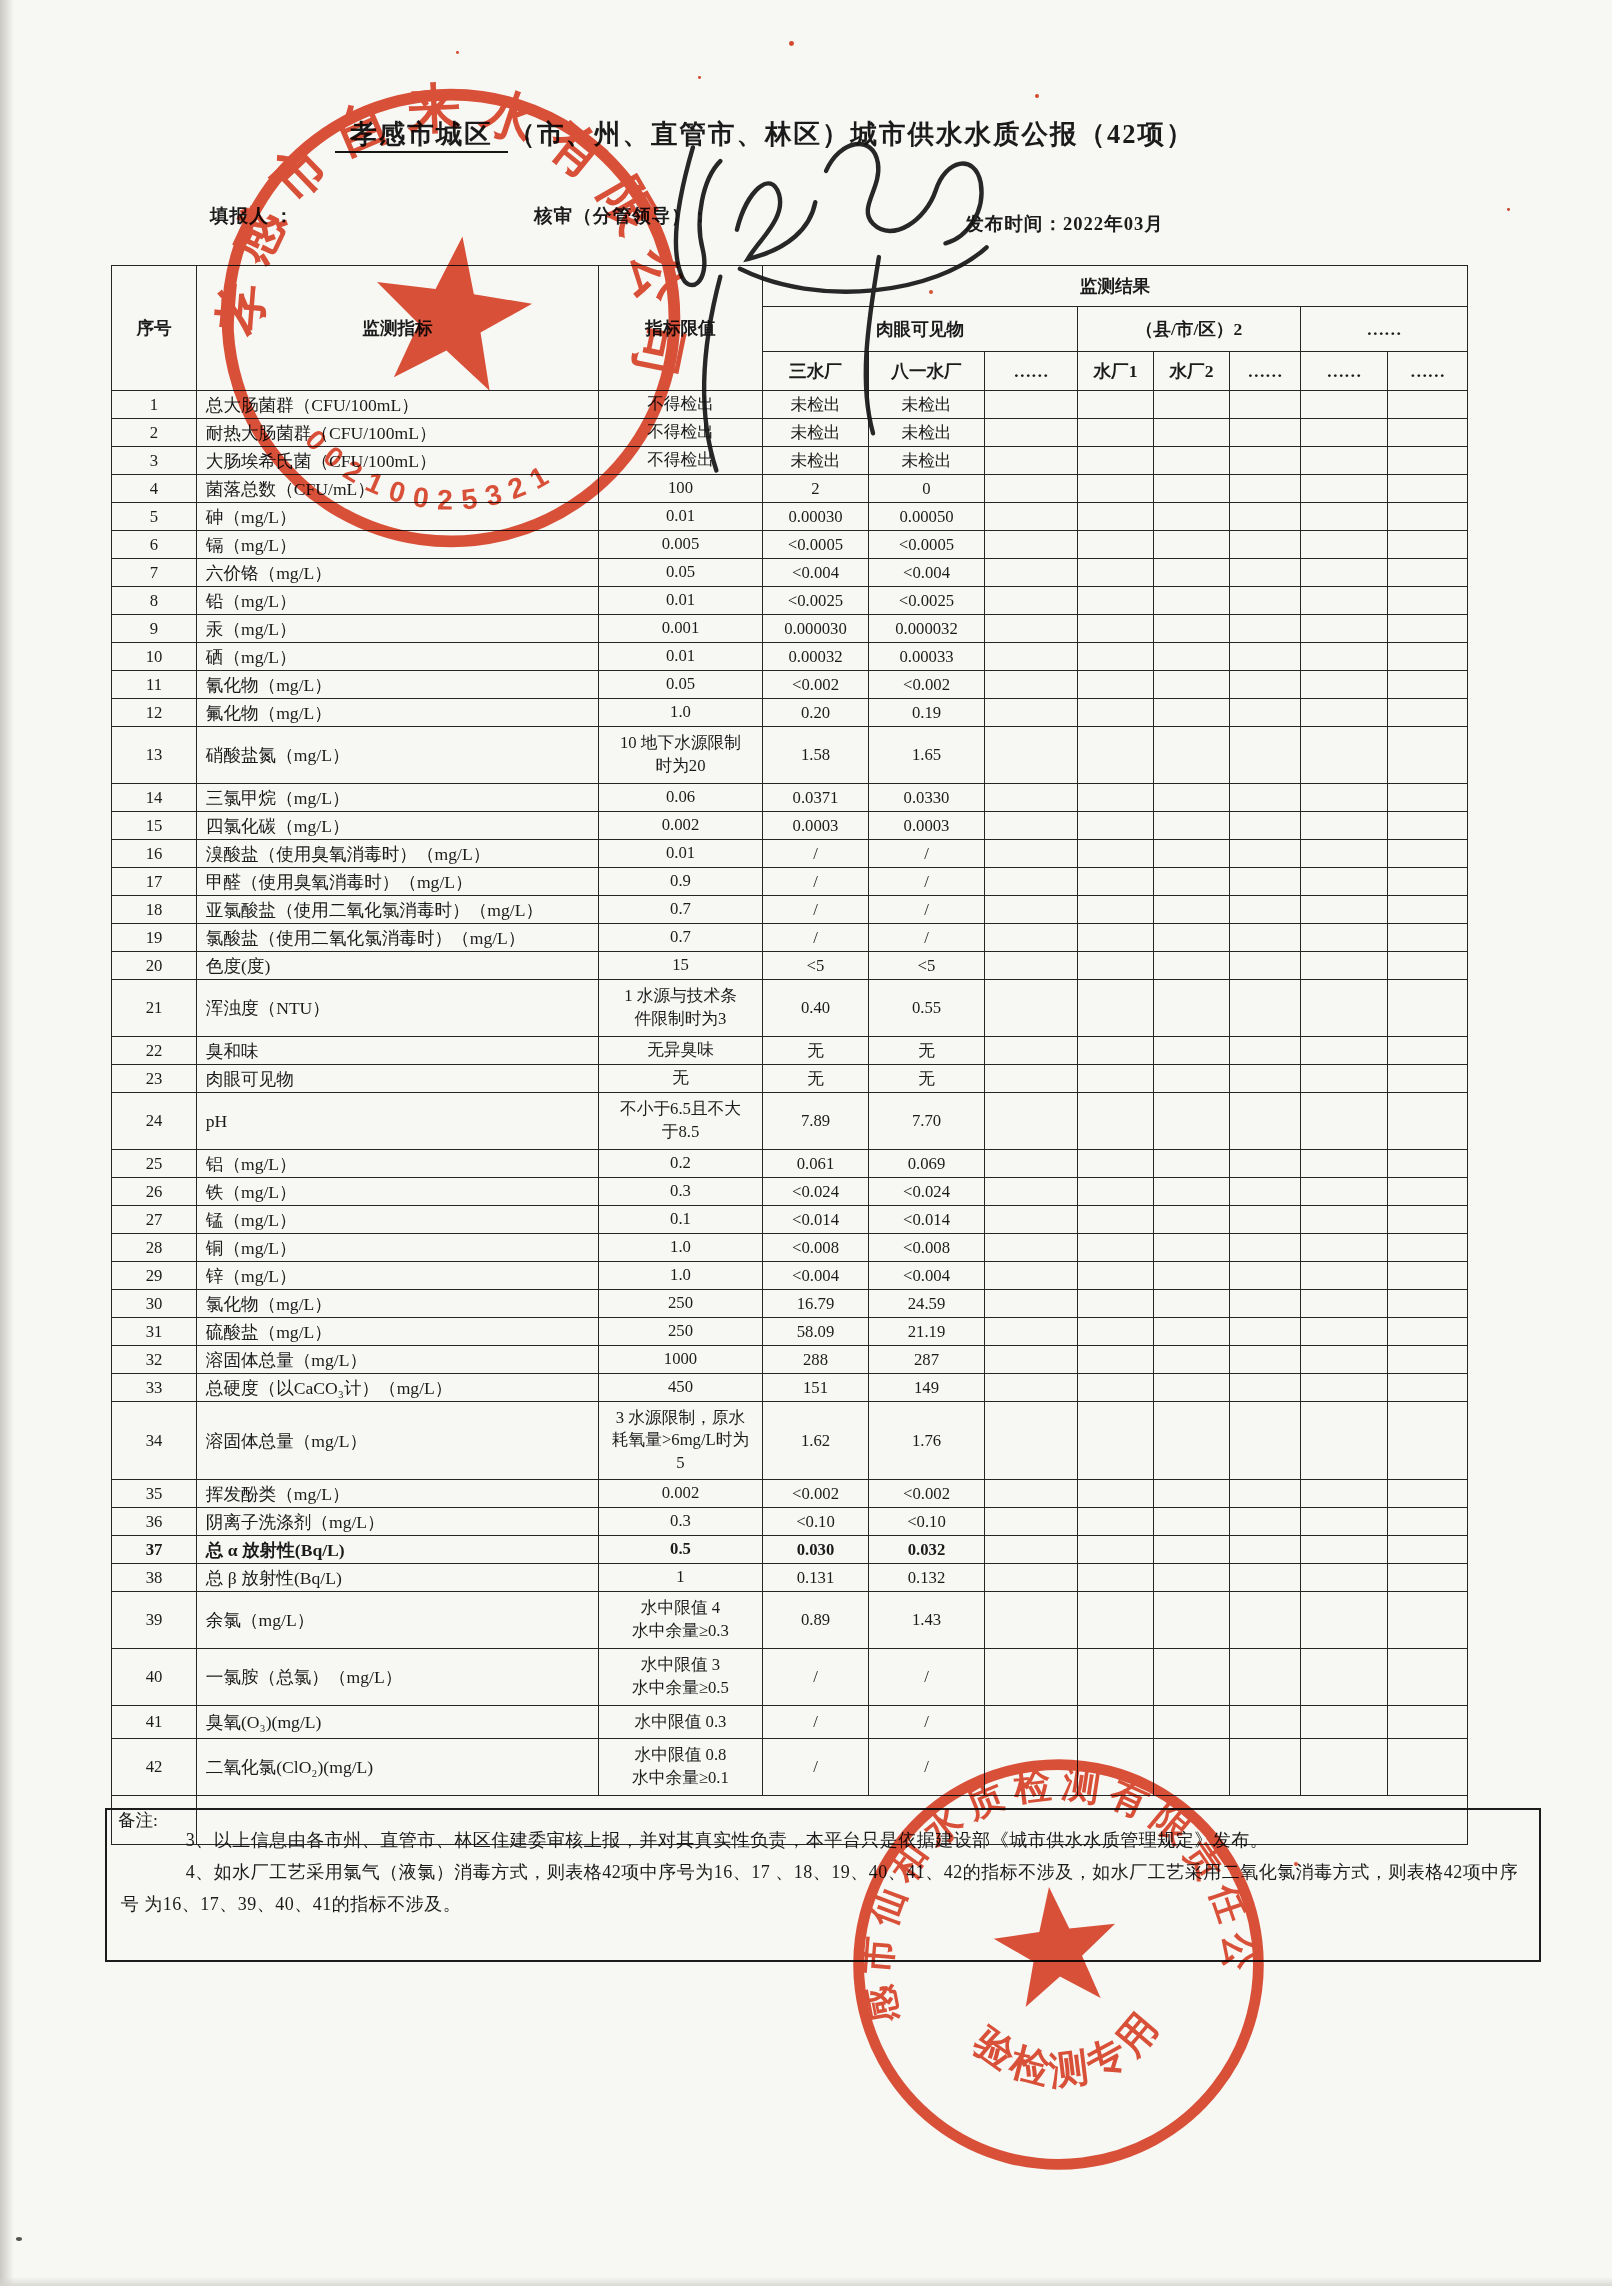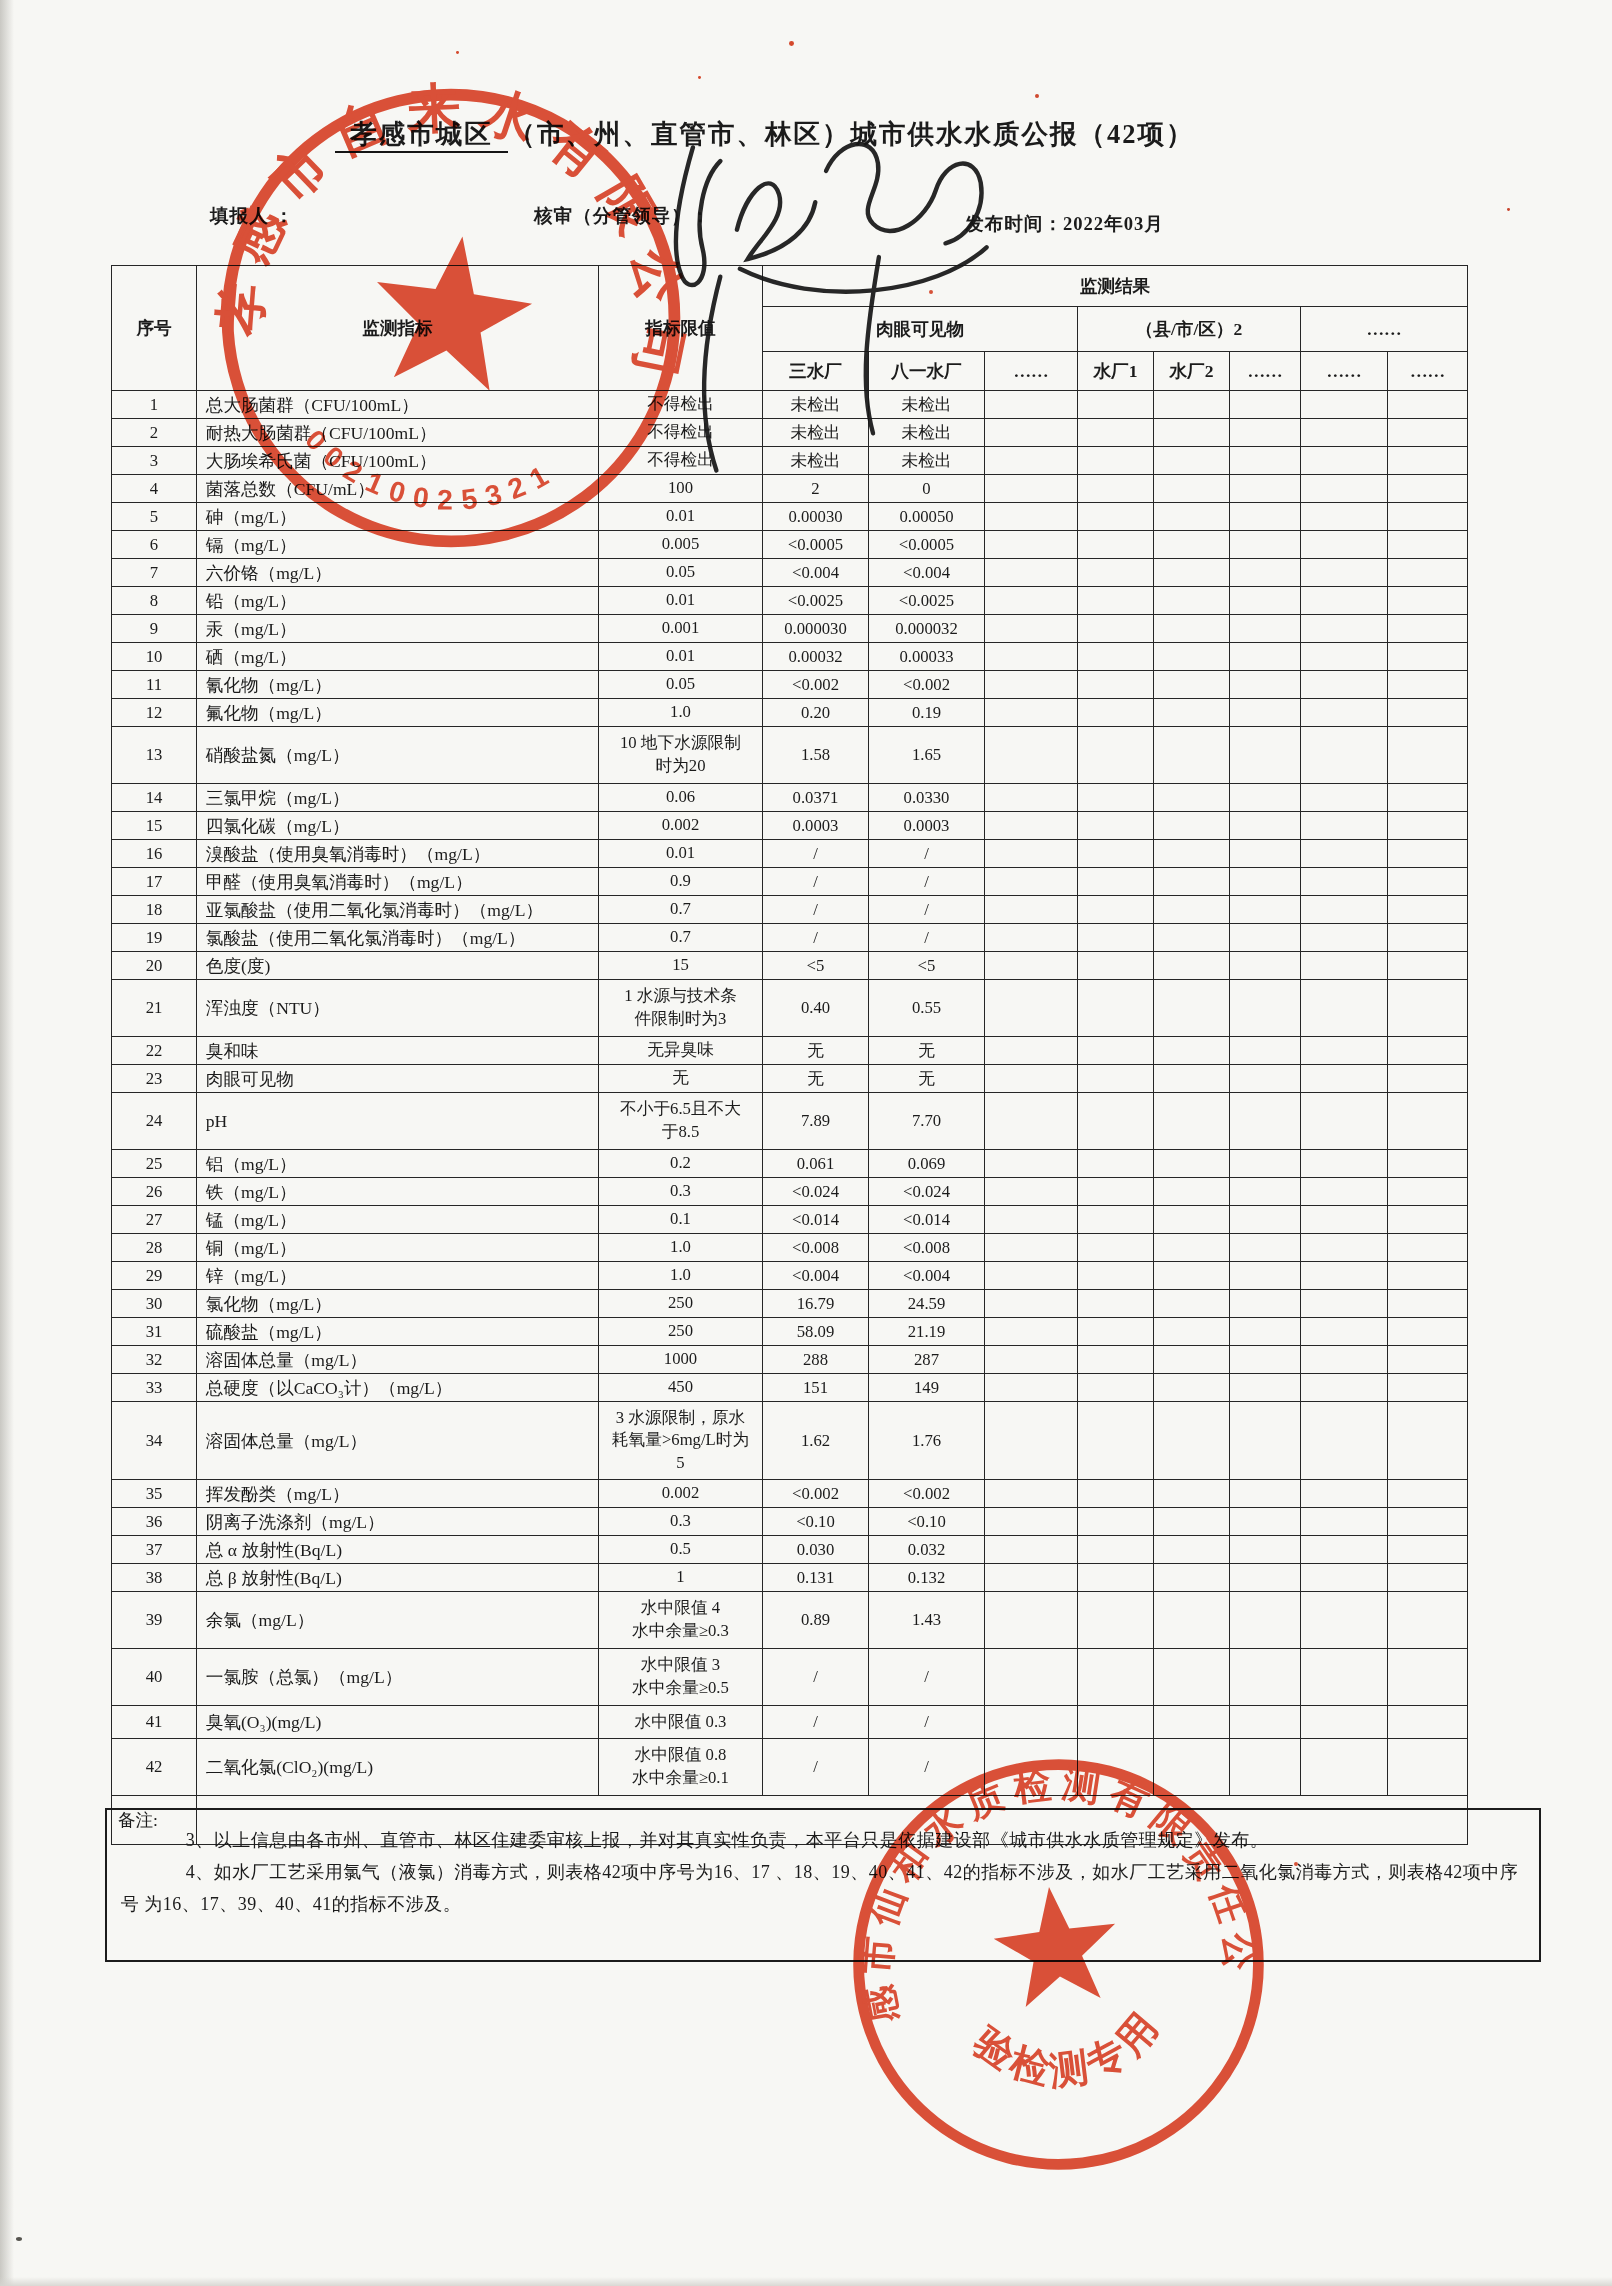--- a/index.html
+++ b/index.html
@@ -569,21 +569,21 @@
           <td class="limit">0.3</td>
           <td>&lt;0.10</td>
           <td>&lt;0.10</td>
           <td></td>
           <td></td>
           <td></td>
           <td></td>
           <td></td>
           <td></td>
         </tr>
-        <tr style="height: 28px;">
+        <tr style="height: 28px; font-weight: bold;">
           <td>37</td>
           <td class="ind">总 α 放射性(Bq/L)</td>
           <td class="limit">0.5</td>
           <td>0.030</td>
           <td>0.032</td>
           <td></td>
           <td></td>
           <td></td>
           <td></td>
           <td></td>

